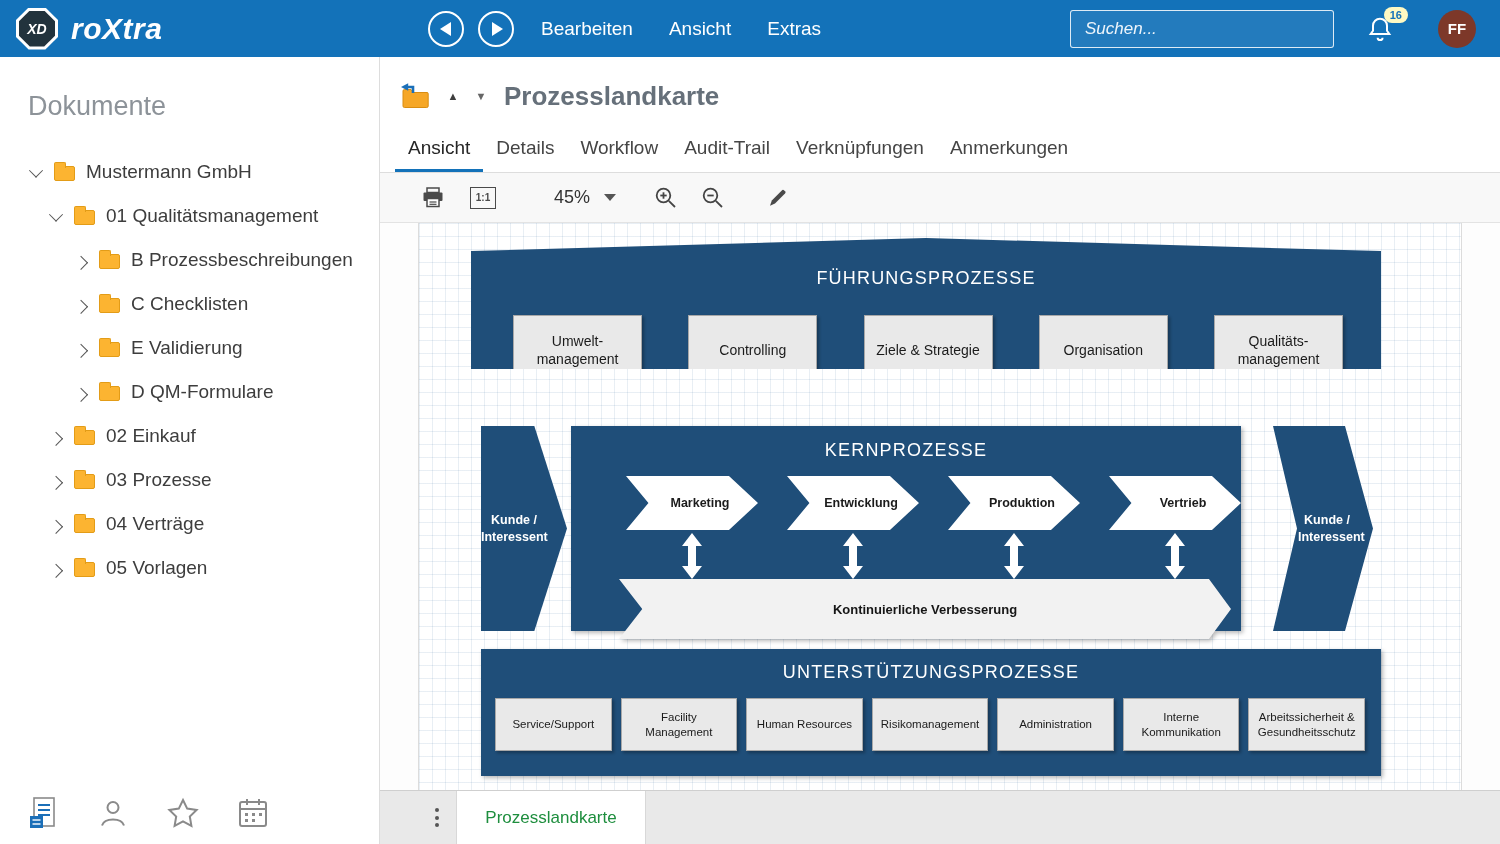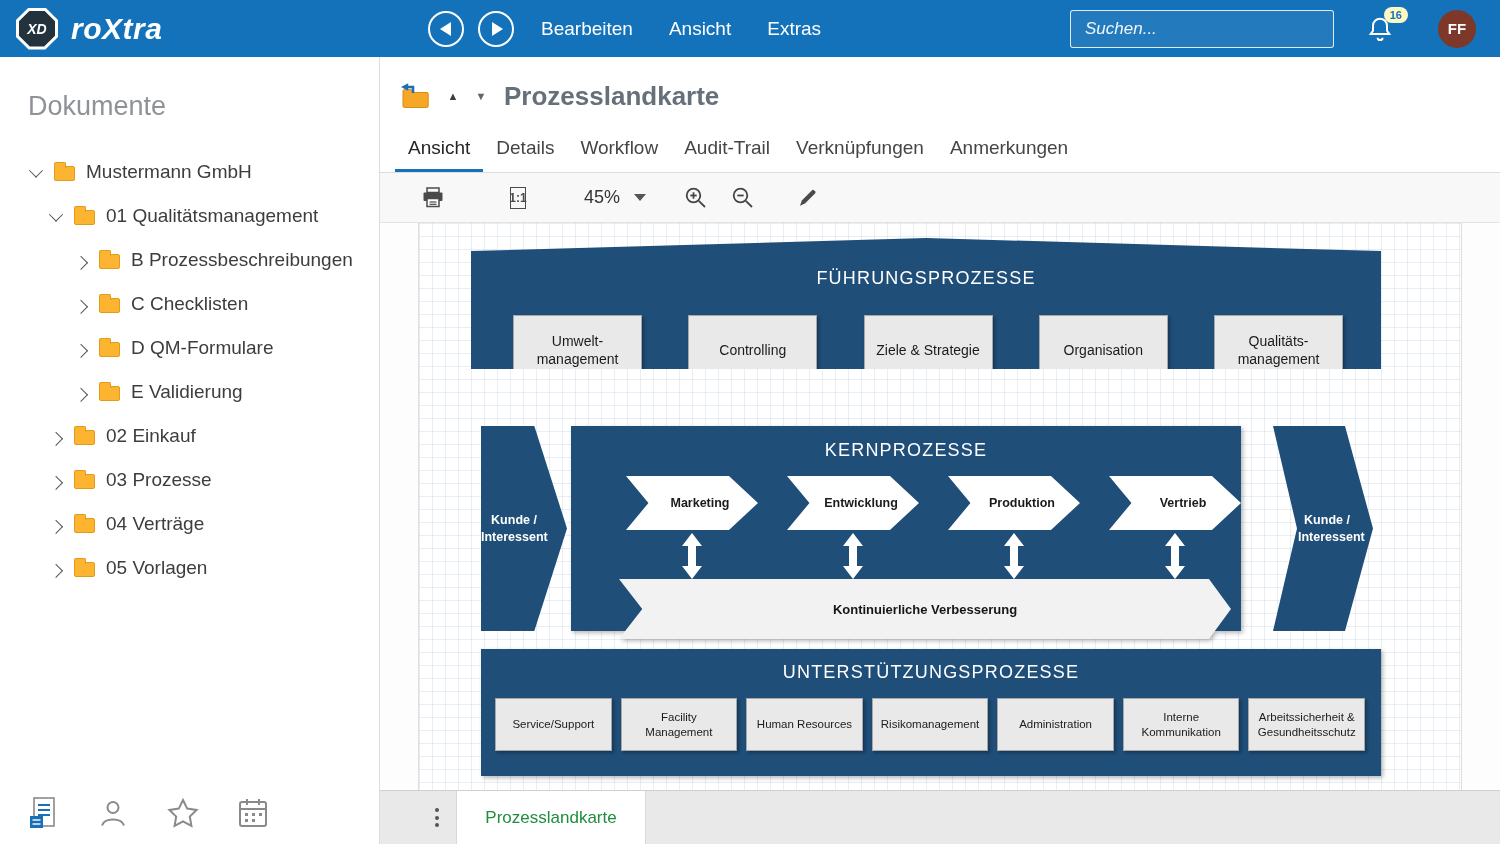--- a/index.html
+++ b/index.html
@@ -53,21 +53,21 @@
   .doc-title { font-size:26px; color:#66707a; margin-left:14px; }
 
   
   .tabs { height:46px; display:flex; align-items:stretch; border-bottom:1px solid #ddd; padding-left:15px; background:#fff; }
   .tab { display:flex; align-items:center; padding:0 13px; font-size:19px; color:#454545; cursor:pointer; border-bottom:3px solid transparent; }
   .tab.active { color:#262626; border-bottom-color:#1372b9; }
 
   
   .toolbar { height:50px; background:#f8f8f8; border-bottom:1px solid #e3e3e3; display:flex; align-items:center; padding-left:38px; }
   .tool-btn { background:none; border:none; cursor:pointer; display:flex; align-items:center; justify-content:center; padding:4px; }
-  .one-one { width:16px; height:22px; border:1.6px solid #4a4a4a; font-size:12px; font-weight:bold; color:#4a4a4a; display:flex; align-items:center; justify-content:center;margin-left:40px; }
+  .one-one { width:26px; height:22px; border:1.6px solid #4a4a4a; font-size:10px; font-weight:bold; color:#4a4a4a; display:flex; align-items:center; justify-content:center; }
   .zoom-ctl { display:flex; align-items:center; gap:14px; margin:0 34px 0 28px; cursor:pointer; }
   .zoom-val { font-size:18px; color:#333; }
   .caret-down { width:0; height:0; border-left:6px solid transparent; border-right:6px solid transparent; border-top:7px solid #555; }
   .mr18 { margin-right:18px; } .mr26 { margin-right:26px; } .mr16 { margin-right:16px; } .mr34 { margin-right:34px; }
 
   
   .canvas-outer { flex:1; background:#fdfdfd; padding:0 38px; overflow:hidden; }
   .canvas { position:relative; height:100%; background-color:#fff;
     background-image:linear-gradient(to right, rgba(70,120,165,0.12) 1px, transparent 1px),
                      linear-gradient(to bottom, rgba(70,120,165,0.12) 1px, transparent 1px);
@@ -161,26 +161,26 @@
         <span>B Prozessbeschreibungen</span>
       </div>
       <div class="tree-row lvl2">
         <span class="chev right"></span>
           <span class="folder"></span>
         <span>C Checklisten</span>
       </div>
       <div class="tree-row lvl2">
         <span class="chev right"></span>
           <span class="folder"></span>
+        <span>E Validierung</span>
+      </div>
+      <div class="tree-row lvl2">
+        <span class="chev right"></span>
+          <span class="folder"></span>
         <span>D QM-Formulare</span>
-      </div>
-      <div class="tree-row lvl2">
-        <span class="chev right"></span>
-          <span class="folder"></span>
-        <span>E Validierung</span>
       </div>
       <div class="tree-row lvl1">
         <span class="chev right"></span>
           <span class="folder"></span>
         <span>02 Einkauf</span>
       </div>
       <div class="tree-row lvl1">
         <span class="chev right"></span>
           <span class="folder"></span>
         <span>03 Prozesse</span>

